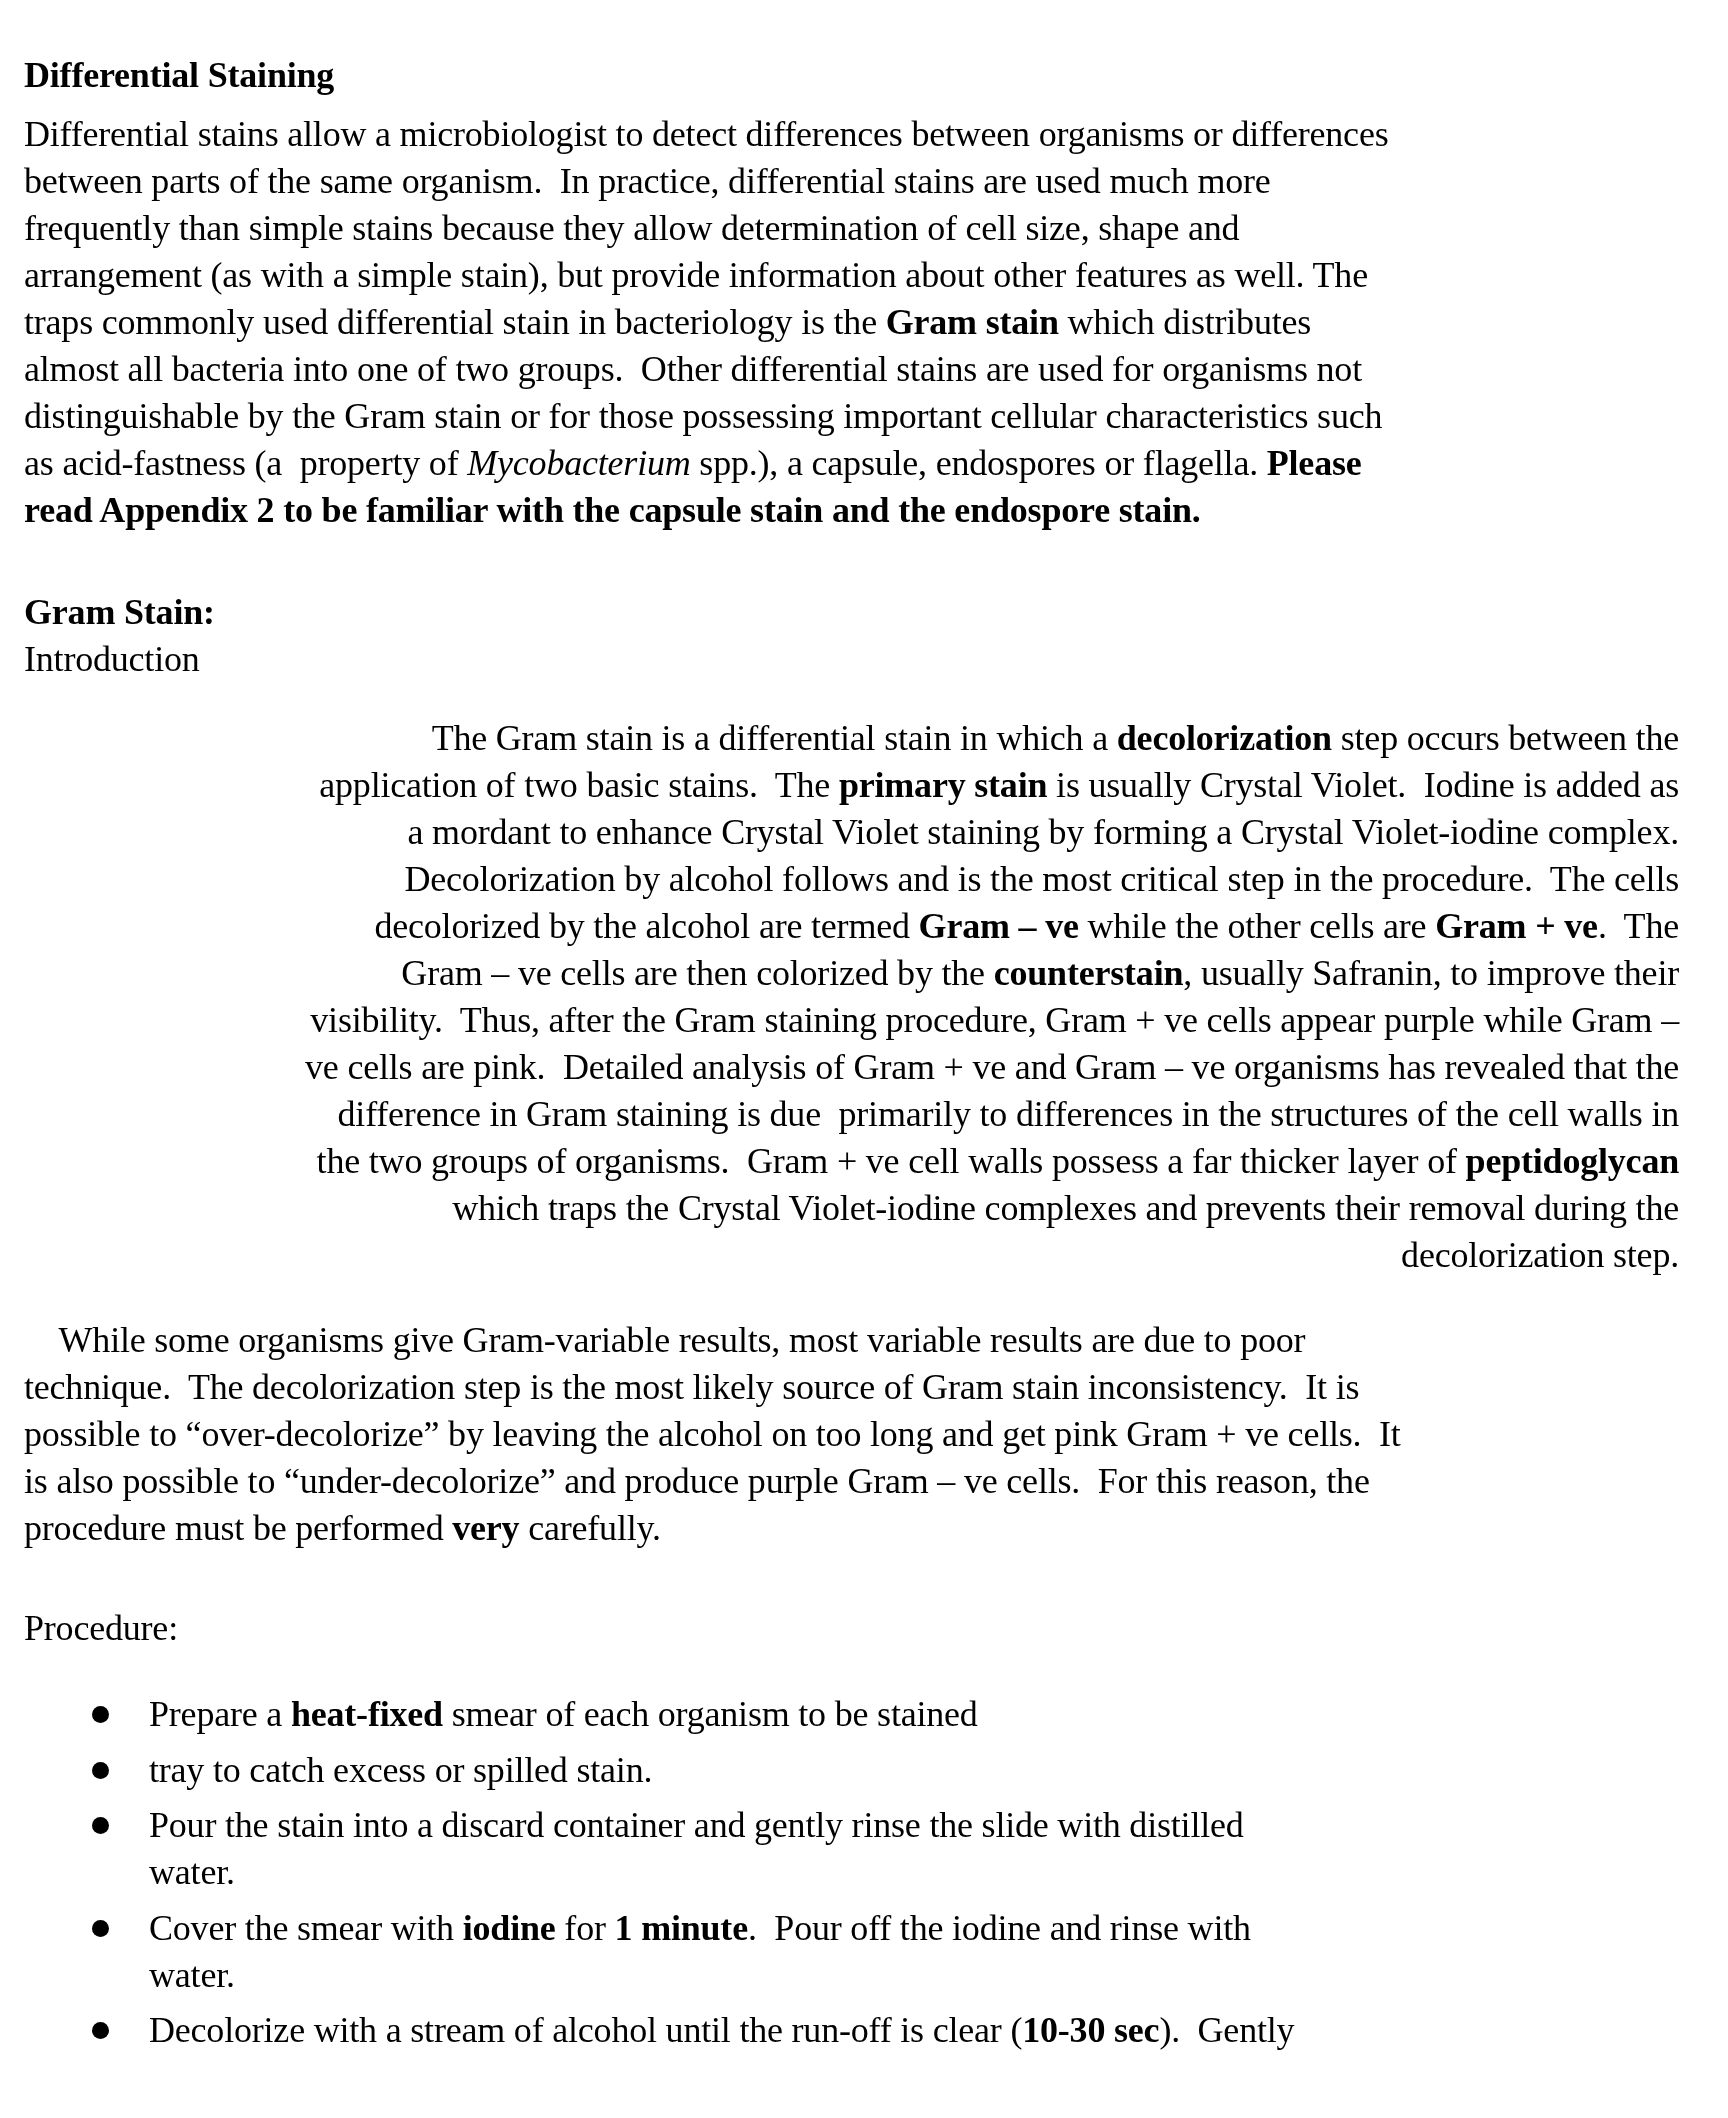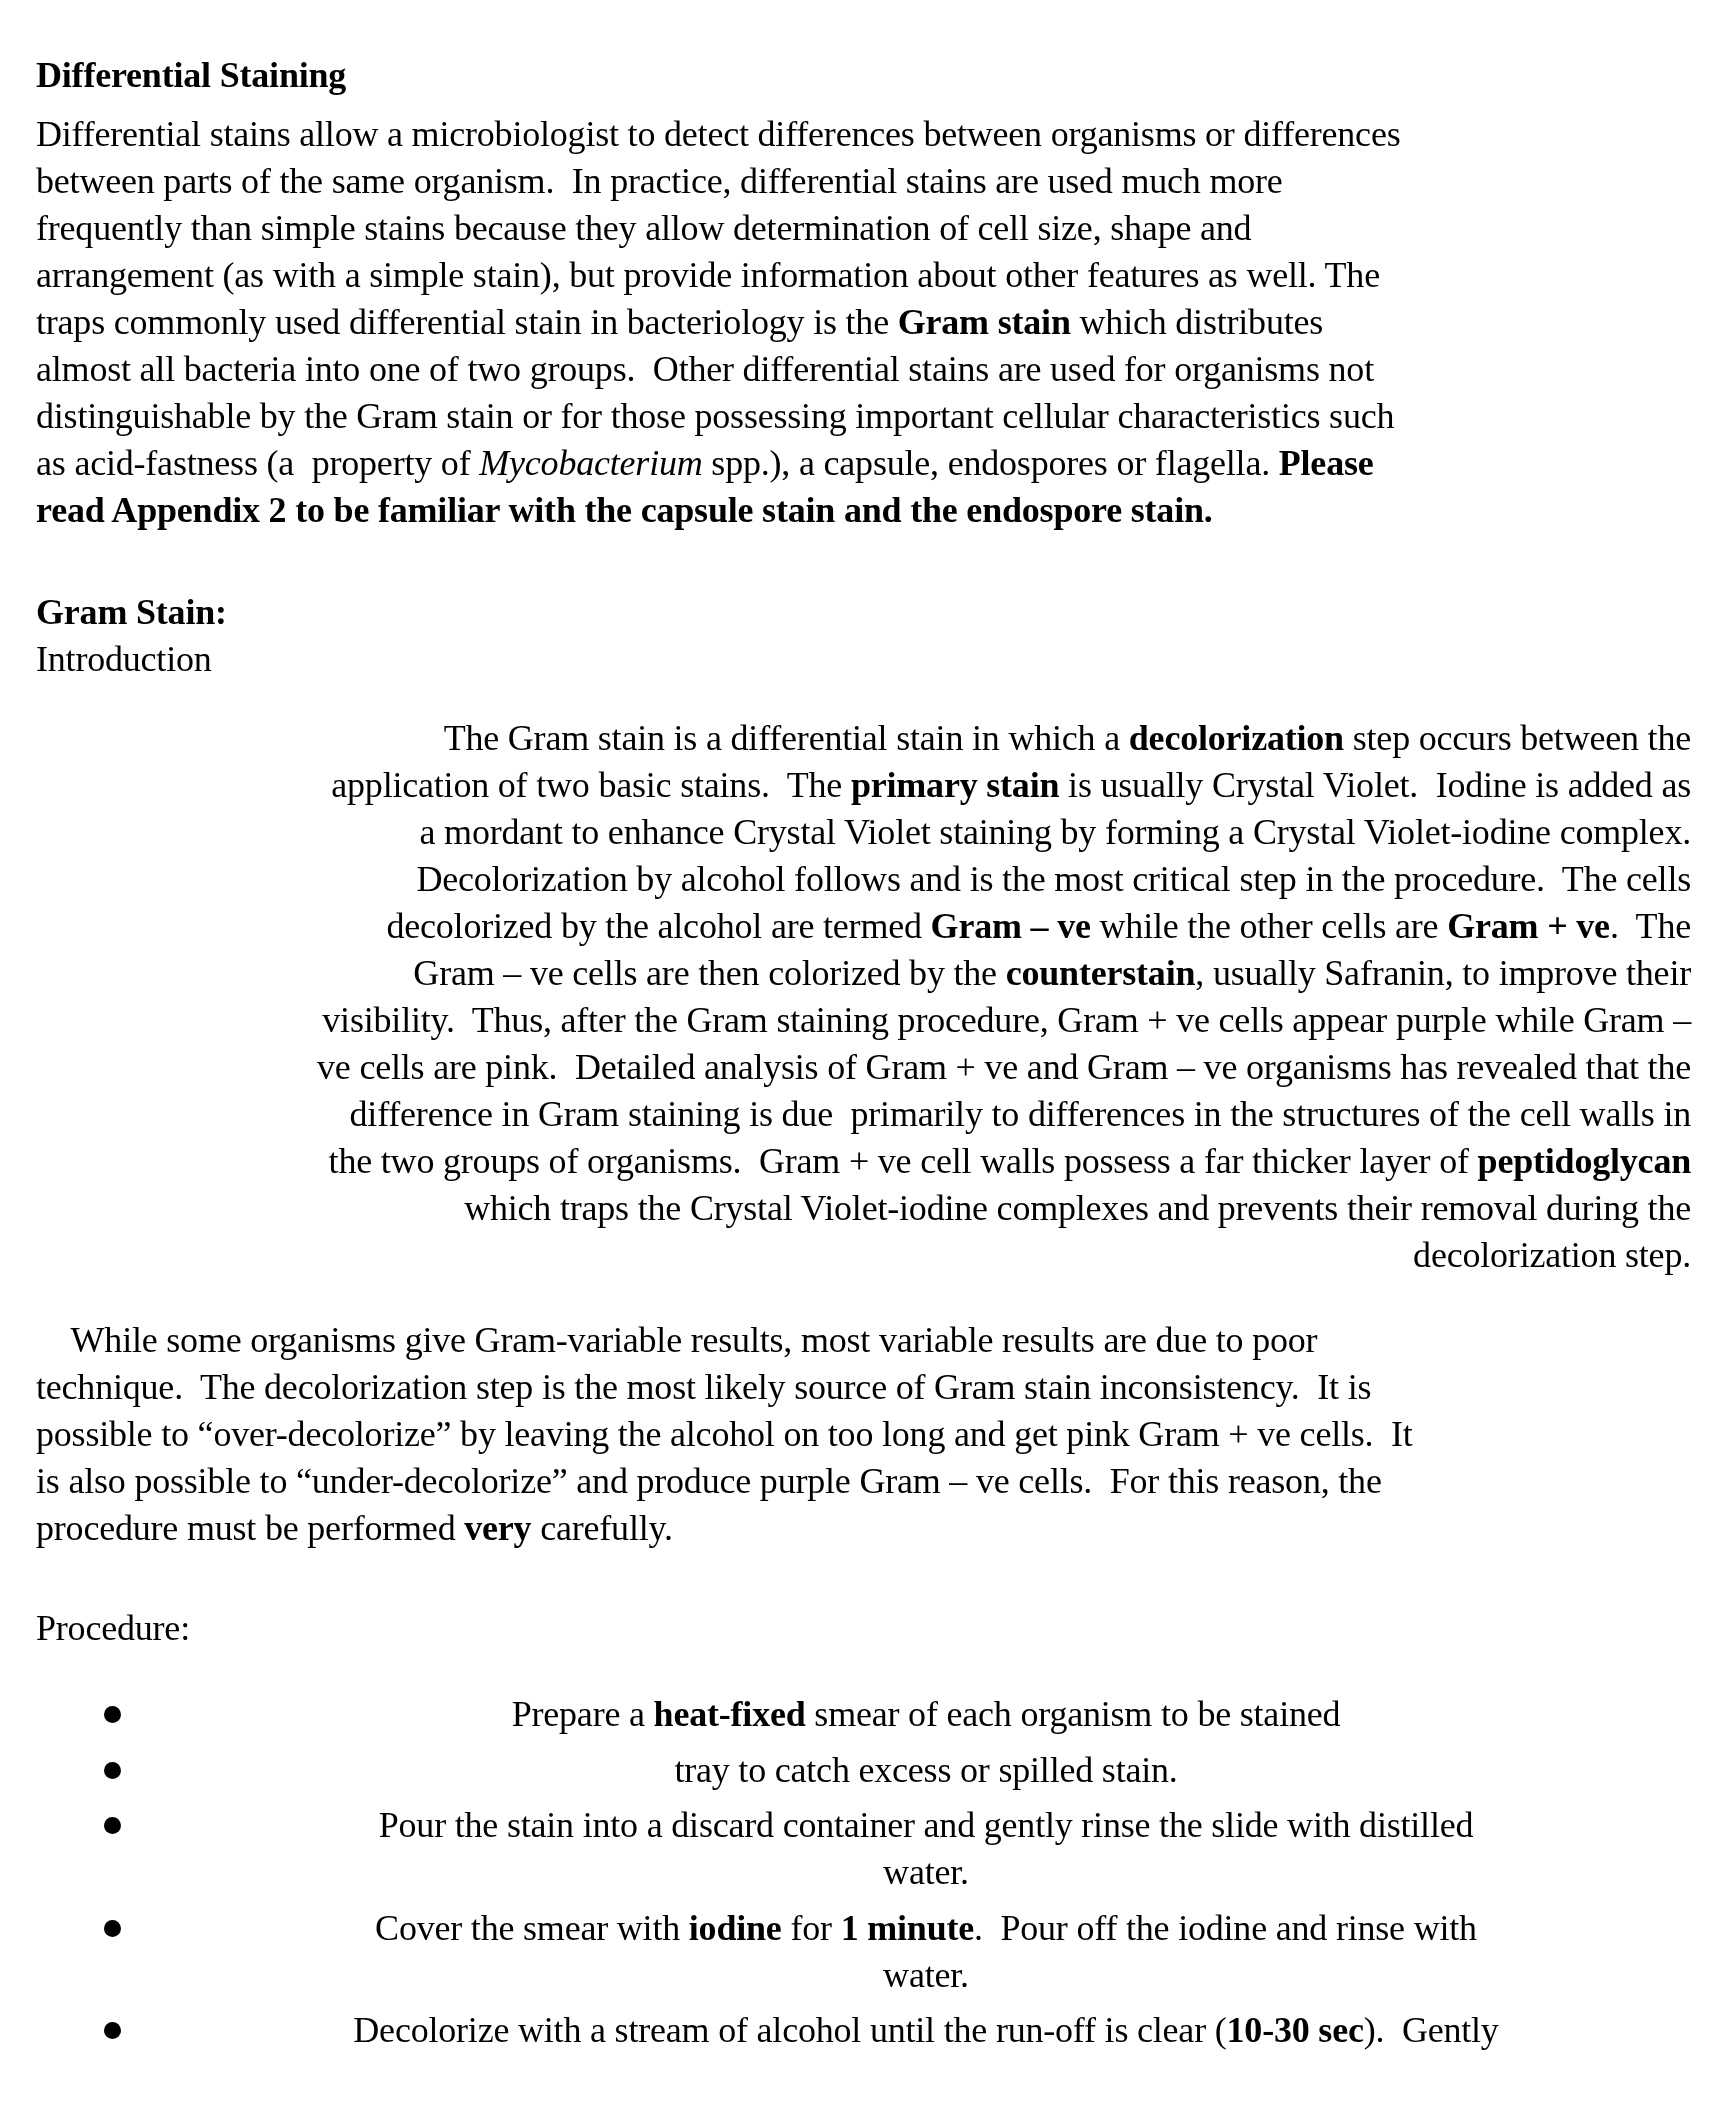--- a/index.html
+++ b/index.html
@@ -3,37 +3,37 @@
 <meta charset="utf-8">
 <style>
   html, body { margin: 0; padding: 0; background: #ffffff; }
   body {
     width: 1729px; height: 2323px;
     color: #000;
     font-family: "Liberation Serif", "DejaVu Serif", serif;
     font-size: 36px;
     overflow: hidden;
   }
-  .page { padding: 52px 34px 0 36px; width: 1655px; }
+  .page { padding: 52px 34px 0 24px; width: 1655px; }
   .line {
     line-height: 47px;
     white-space: pre;
     letter-spacing: -0.2px;
   }
   .s-b { font-weight: bold; }
   .s-i { font-style: italic; }
   .s-r { font-weight: normal; }
   .sec-title .line { font-weight: bold; }
   .sec-para1 { margin-top: 12px; }
   .sec-gram-heading { margin-top: 55px; }
   .sec-intro-para { margin-top: 32px; text-align: right; }
   .sec-variable-para { margin-top: 38px; }
   .sec-procedure-heading { margin-top: 53px; }
   .sec-bullets { margin-top: 39px; }
-  .bullet-item { position: relative; padding-left: 125px; margin-bottom: 8.5px; text-align: center; }
+  .bullet-item { position: relative; padding-left: 125px; margin-bottom: 8.5px; }
   .bullet-marker {
     position: absolute; left: 68px; top: 15.3px;
     width: 17px; height: 17px; border-radius: 50%;
     background: #000; display: inline-block;
   }
 </style>
 </head>
 <body>
 
 <div class="page">

